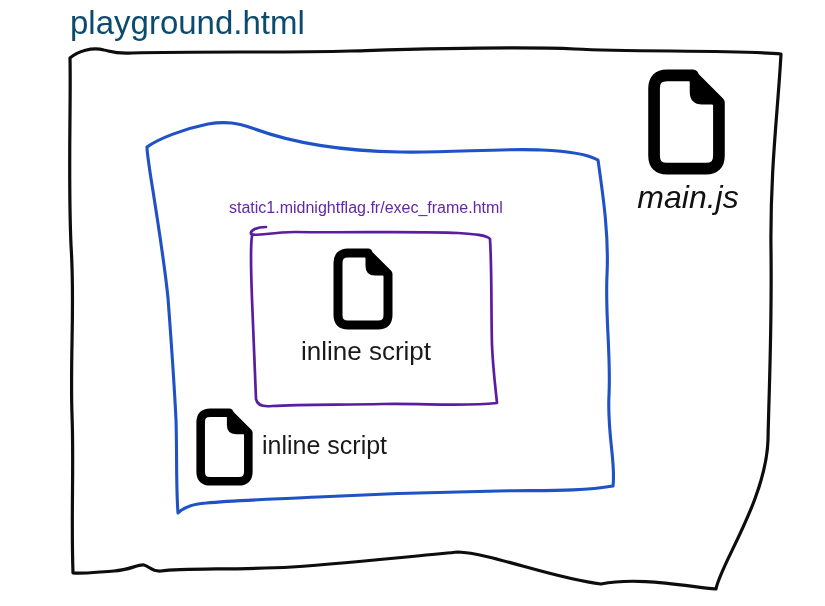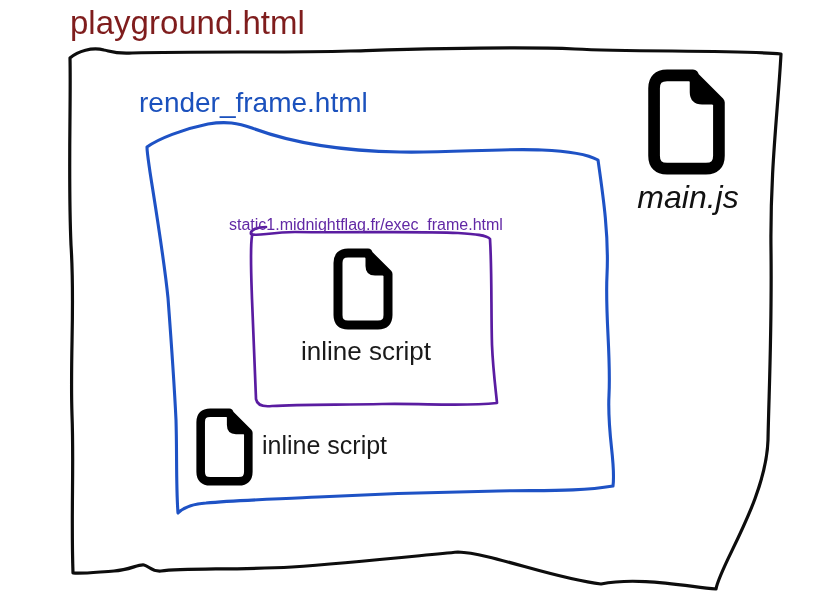--- a/index.html
+++ b/index.html
@@ -30,32 +30,31 @@
   .stroke-purple { stroke: #5a1ca1; stroke-width: 2.7px; }
 
   .label {
     position: absolute;
     white-space: nowrap;
     line-height: 1.15;
   }
   .label-playground {
     left: 70px; top: 4px;
     font-size: 33px;
-    color: #7f1d1d;
+    color: #0c4a6e;
   }
   .label-render {
     left: 139px; top: 87px;
     font-size: 28px;
     color: #1b51bd;
   }
   .label-exec {
     left: 229px; top: 199px;
     font-size: 16px;
     color: #6128a5;
-    margin-top: 17px;
   }
   .label-inline-inner {
     left: 270px; top: 337px;
     width: 192px;
     text-align: center;
     font-size: 26px;
     color: #1a1a1a;
   }
   .label-inline-bottom {
     left: 262px; top: 431px;
@@ -126,21 +125,20 @@
          C 493,370 496,392 497,403
          C 460,407 422,403 382,404
          C 342,405 302,404 272,406
          C 263,407 257,405 256,399
          C 255,369 253,329 252,299
          C 251,269 250,248 252,236"></path>
   </svg>
 
   <div class="label label-playground">playground.html</div>
 
-  <div class="label label-render">render_frame.html</div>
 
   <div class="label label-exec">static1.midnightflag.fr/exec_frame.html</div>
 
   <svg class="file-icon icon-exec-script" viewBox="0 0 64 84">
     <path d="M37,6 H17 Q7,6 7,16 V68 Q7,78 17,78 H47 Q57,78 57,68 V27 L36,6 Z" fill="none" stroke="#000000" stroke-width="9" stroke-linejoin="round"></path>
     <path d="M38,9 L54,25 H44 Q38,25 38,19 Z" fill="#000000" stroke="#000000" stroke-width="7" stroke-linejoin="round"></path>
   </svg>
   <div class="label label-inline-inner">inline script</div>
 
   <svg class="file-icon icon-render-script" viewBox="0 0 64 84">

